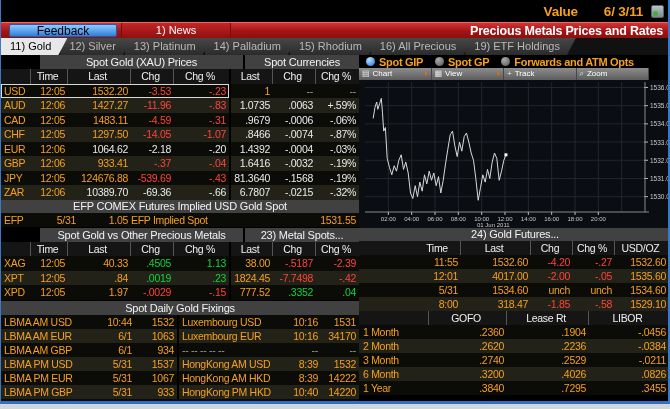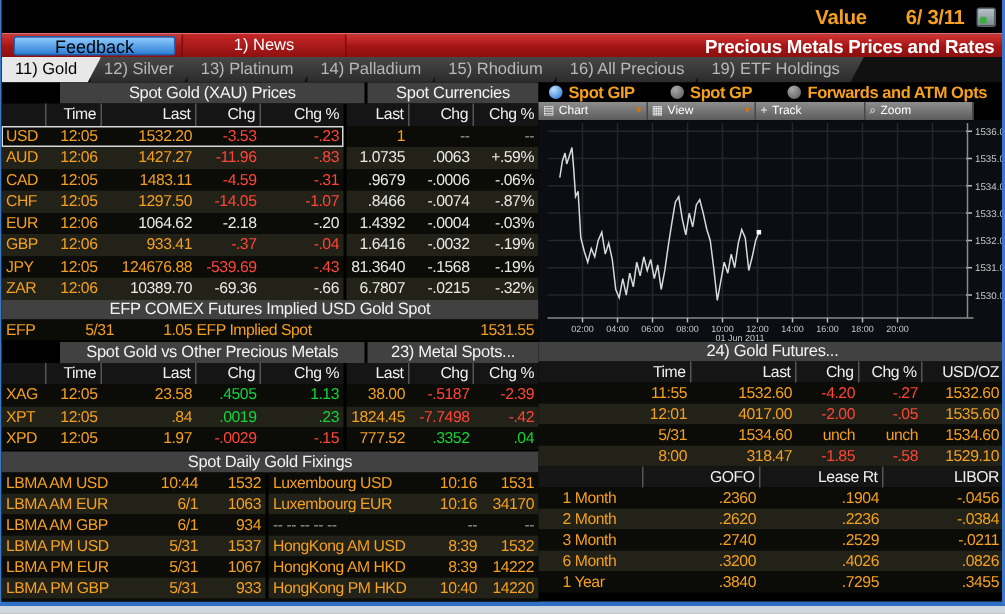--- a/index.html
+++ b/index.html
@@ -61,21 +61,21 @@
   .t-fixl .trow:nth-child(odd), .t-fixr .trow:nth-child(odd) { background:#0b0b07; }
   .t-fixl .trow:nth-child(even), .t-fixr .trow:nth-child(even) { background:#222218; }
   .t-efp .trow, .t-swiss .trow { background:#0b0b07 !important; }
   .trow.sel { outline:1px solid #d8d8d8; outline-offset:-1px; }
 
   .cell { font-size:10.5px; line-height:14px; letter-spacing:-0.3px; color:#f5a01e;
           text-align:right; padding-right:3px; overflow:hidden; white-space:nowrap; }
   .t-gold .cell, .t-cur .cell { line-height:14.5px; }
   .cell.w { color:#e9e9e9; } .cell.r { color:#ff4438; } .cell.g { color:#12d43a; }
   .cell.gray { color:#9a9a9a; } .cell.h { color:#f0f0f0; }
-  .trow.hrow .cell { border-right:1px solid #555; }
+  .trow.hrow .cell { border-right:1px solid #555;text-align:center; }
   .trow.hrow .cell:last-child { border-right:none; }
 
   .t-gold { width:228px; margin-right:2px; } .t-cur { width:128px; }
   .t-gold .cell:nth-child(1){ width:30px; text-align:left; padding-left:3px; }
   .t-gold .cell:nth-child(2){ width:37px; } .t-gold .cell:nth-child(3){ width:63px; }
   .t-gold .cell:nth-child(4){ width:43px; } .t-gold .cell:nth-child(5){ width:55px; }
   .t-cur .cell:nth-child(1){ width:42px; } .t-cur .cell:nth-child(2){ width:43px; }
   .t-cur .cell:nth-child(3){ width:43px; }
 
   .t-efp { width:358px; }
@@ -94,26 +94,26 @@
   .t-swiss .cell:nth-child(1){ width:240px; text-align:left; padding-left:3px; }
   .t-swiss .cell:nth-child(2){ width:114px; }
 
   .t-fut { width:312px; }
   .t-fut .cell:nth-child(1){ width:58px; text-align:right; padding-left:3px;margin-top:36px; }
   .t-fut .cell:nth-child(2){ width:44px; } .t-fut .cell:nth-child(3){ width:70px; }
   .t-fut .cell:nth-child(4){ width:42px; } .t-fut .cell:nth-child(5){ width:42px; }
   .t-fut .cell:nth-child(6){ width:54px; }
 
   .t-rates { width:312px; }
-  .t-rates .cell:nth-child(1){ width:70px; text-align:left; padding-left:16px; }
+  .t-rates .cell:nth-child(1){ width:70px; text-align:left; padding-left:4px; }
   .t-rates .cell:nth-child(2){ width:78px; } .t-rates .cell:nth-child(3){ width:82px; }
   .t-rates .cell:nth-child(4){ width:80px; }
 
   
-  .radio-row { height:13px; display:flex; align-items:center; gap:24px; padding-left:7px; background:#000; }
+  .radio-row { height:13px; display:flex; align-items:center; gap:12px; padding-left:7px; background:#000; }
   .radio-item { display:flex; align-items:center; gap:4px; }
   .radio-dot { width:9px; height:9px; border-radius:50%; background:radial-gradient(circle at 35% 30%, #aaa, #555); }
   .radio-item.selected .radio-dot { background:radial-gradient(circle at 35% 30%, #bfe0ff, #1d6fd1); }
   .radio-label { color:#f5a01e; font-size:11px; font-weight:bold; letter-spacing:-0.3px; line-height:12px; }
 
   .chart-toolbar { height:12px; width:290px; display:flex; background:linear-gradient(#8d8d8d,#5c5c5c); }
   .tool-seg { flex:1; display:flex; align-items:center; gap:3px; padding:0 3px; border-right:1px solid #474747;
               color:#fff; font-size:8px; line-height:12px; }
   .tool-icon { font-size:8px; color:#e8e8e8; }
   .tool-caret { margin-left:auto; color:#e07000; font-size:7px; }
@@ -290,21 +290,21 @@
               <div class="trow hrow">
                 <span class="cell h"></span>
                 <span class="cell h">Time</span>
                 <span class="cell h">Last</span>
                 <span class="cell h">Chg</span>
                 <span class="cell h">Chg %</span>
               </div>
               <div class="trow">
                 <span class="cell">XAG</span>
                 <span class="cell">12:05</span>
-                <span class="cell">23.58</span>
+                <span class="cell">40.33</span>
                 <span class="cell g">.4505</span>
                 <span class="cell g">1.13</span>
               </div>
               <div class="trow">
                 <span class="cell">XPT</span>
                 <span class="cell">12:05</span>
                 <span class="cell">.84</span>
                 <span class="cell g">.0019</span>
                 <span class="cell g">.23</span>
               </div>

